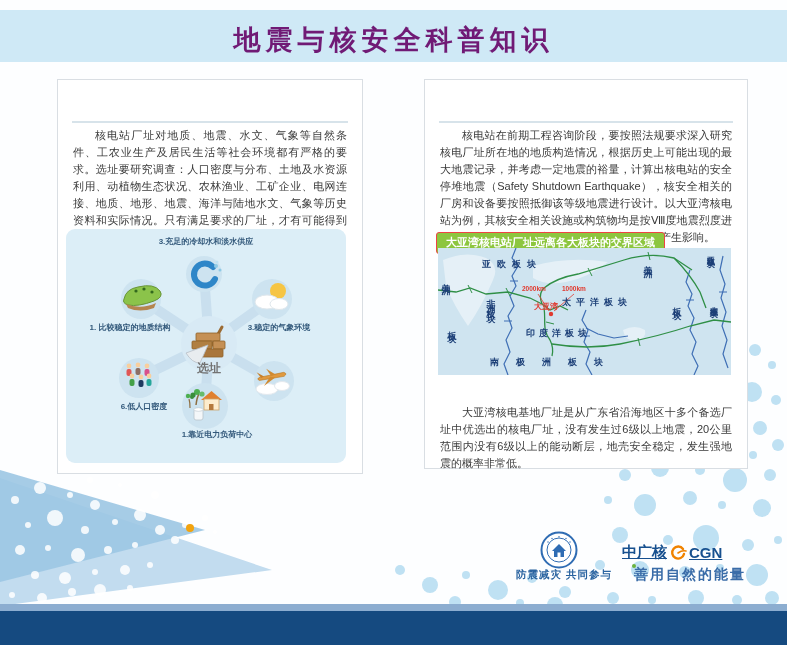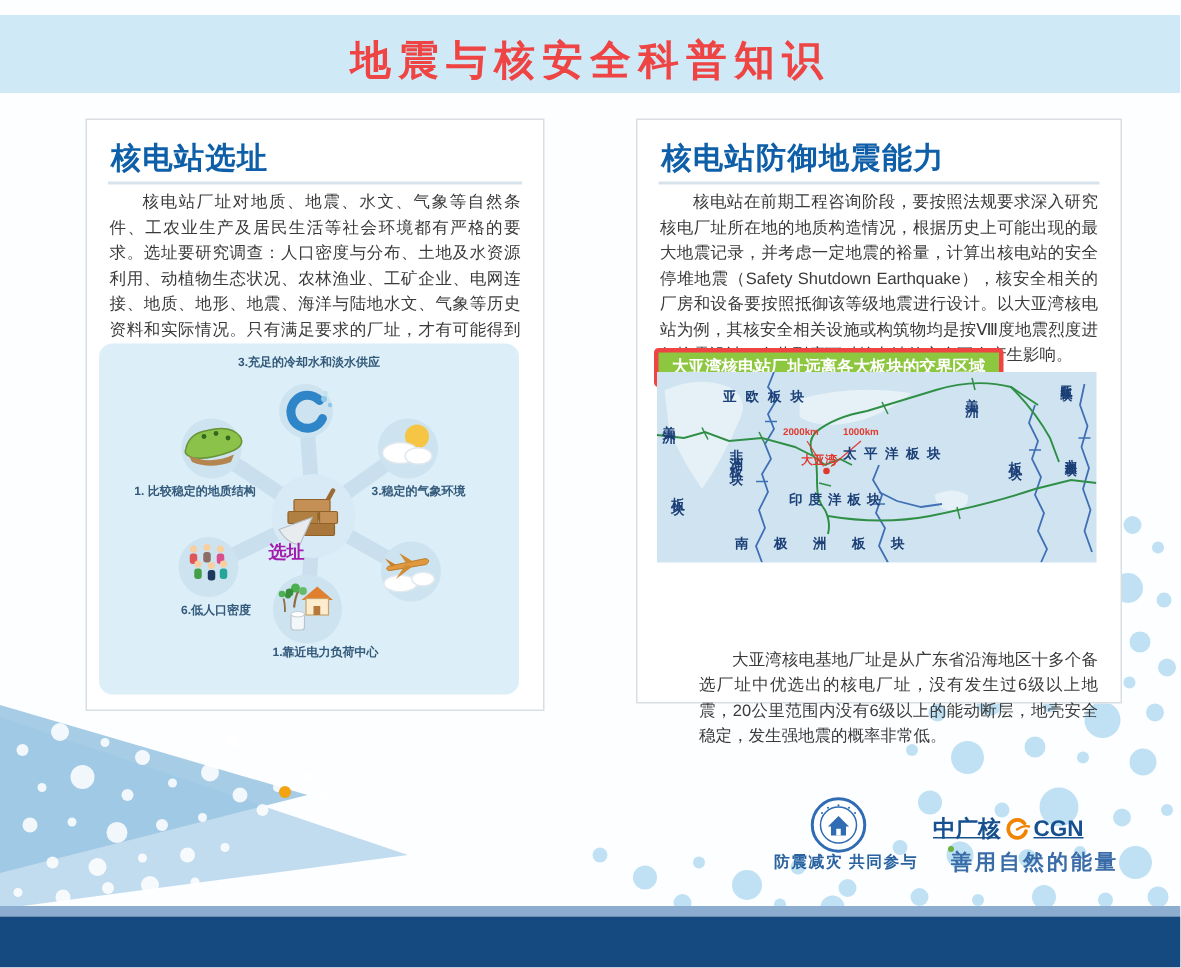--- a/index.html
+++ b/index.html
@@ -3,48 +3,48 @@
 <meta charset="utf-8">
 <style>
   html,body{margin:0;padding:0;}
   body{width:787px;height:645px;position:relative;overflow:hidden;
        font-family:"Liberation Sans","DejaVu Sans",sans-serif;background:#fdfeff;}
   .abs{position:absolute;}
 
   
   #header-band{left:0;top:10px;width:787px;height:52px;background:#cfe9f6;}
   #page-title{left:0;top:22px;width:787px;text-align:center;font-size:27px;font-weight:bold;
-              color:#ef4444;letter-spacing:5px;}
+              color:#701a75;letter-spacing:5px;}
 
   
   .panel{background:#ffffff;border:1px solid #d9dee3;}
   #left-panel{left:57px;top:79px;width:304px;height:393px;}
   #right-panel{left:424px;top:79px;width:322px;height:388px;}
   .panel-title{position:absolute;left:16px;top:12px;font-size:20px;font-weight:bold;color:#0e5fa8;letter-spacing:1px;}
   .panel-rule{position:absolute;left:14px;right:14px;top:41px;border-bottom:2px solid #d7e3ea;}
   .body-text{position:absolute;left:15px;right:15px;font-size:11px;line-height:17px;color:#3a3a3a;
              text-align:justify;text-indent:2em;}
   #left-paragraph{top:47px;}
   #right-paragraph{top:47px;}
-  #right-paragraph2{top:352px;margin-left:26px;}
+  #right-paragraph2{top:324px;}
 
   
   #diagram{left:8px;top:149px;width:280px;height:234px;background:#dceef7;border-radius:9px;position:absolute;}
   .diag-label{position:absolute;font-size:8px;font-weight:bold;color:#33597b;text-align:center;
               white-space:pre-line;line-height:10px;}
   #dlabel-2{left:60px;top:8px;width:160px;}
   #dlabel-1{left:0px;top:94px;width:128px;}
   #dlabel-3{left:150px;top:94px;width:126px;}
   #dlabel-6{left:15px;top:173px;width:126px;}
   #dlabel-5{left:81px;top:201px;width:140px;}
   #dlabel-4{left:153px;top:180px;width:127px;}
-  #hub-label{left:113px;top:131px;width:60px;font-size:12px;font-weight:bold;color:#a21caf;position:absolute;}
-
-  
-  .green-bar{position:absolute;left:11px;background:#8dc63f;border:3px solid #ef4444;color:#ffffff;
+  #hub-label{left:113px;top:131px;width:60px;font-size:12px;font-weight:bold;color:#737373;text-align:center;position:absolute;}
+
+  
+  .green-bar{position:absolute;left:11px;background:#8dc63f;border:1px solid #ef4444;color:#ffffff;
              font-size:11px;font-weight:bold;padding:2px 9px 3px 9px;border-radius:3px;white-space:nowrap;}
   #map-caption{top:152px;}
   #threat-caption{top:316px;}
 
   
   #map{left:13px;top:168px;width:293px;height:127px;background:#cfe4f0;position:absolute;overflow:hidden;}
   .map-label{position:absolute;font-size:9px;font-weight:bold;color:#1c3f77;white-space:nowrap;}
   .v{writing-mode:vertical-rl;text-orientation:upright;}
   #ml-0{left:44px;top:10px;letter-spacing:6px;}
   #ml-1{left:1px;top:28px;letter-spacing:3px;}
@@ -159,21 +159,20 @@
     <circle cx="118" cy="260" r="10"></circle>
       <circle cx="152" cy="248" r="5"></circle>
       <circle cx="185" cy="262" r="6"></circle>
     <circle cx="75" cy="272" r="6"></circle>
       <circle cx="140" cy="273" r="4"></circle>
       <circle cx="175" cy="275" r="8"></circle>
   </g>
 </svg>
 
 <div class="abs panel" id="left-panel">
-  <div class="panel-title">核电站选址</div>
   <div class="panel-rule"></div>
   <div class="body-text" id="left-paragraph">核电站厂址对地质、地震、水文、气象等自然条件、工农业生产及居民生活等社会环境都有严格的要求。选址要研究调查：人口密度与分布、土地及水资源利用、动植物生态状况、农林渔业、工矿企业、电网连接、地质、地形、地震、海洋与陆地水文、气象等历史资料和实际情况。只有满足要求的厂址，才有可能得到国家核安全监管部门的批准。</div>
 
   <div id="diagram">
     <svg width="280" height="234">
       <g stroke="#c9dfee" stroke-width="10" stroke-linecap="round">
         <line x1="143" y1="115" x2="138" y2="45"></line>
         <line x1="143" y1="115" x2="75" y2="70"></line>
         <line x1="143" y1="115" x2="206" y2="70"></line>
         <line x1="143" y1="115" x2="73" y2="149"></line>
@@ -256,21 +255,20 @@
     <div class="diag-label" id="dlabel-2">3.充足的冷却水和淡水供应</div>
     <div class="diag-label" id="dlabel-1">1. 比较稳定的地质结构</div>
     <div class="diag-label" id="dlabel-3">3.稳定的气象环境</div>
     <div class="diag-label" id="dlabel-6">6.低人口密度</div>
     <div class="diag-label" id="dlabel-5">1.靠近电力负荷中心</div>
     <div id="hub-label">选址</div>
   </div>
 </div>
 
 <div class="abs panel" id="right-panel">
-  <div class="panel-title">核电站防御地震能力</div>
   <div class="panel-rule"></div>
   <div class="body-text" id="right-paragraph">核电站在前期工程咨询阶段，要按照法规要求深入研究核电厂址所在地的地质构造情况，根据历史上可能出现的最大地震记录，并考虑一定地震的裕量，计算出核电站的安全停堆地震（Safety Shutdown Earthquake），核安全相关的厂房和设备要按照抵御该等级地震进行设计。以大亚湾核电站为例，其核安全相关设施或构筑物均是按Ⅷ度地震烈度进行抗震设计。在此烈度下对核电站的安全不会产生影响。</div>
 
   <div class="green-bar" id="map-caption">大亚湾核电站厂址远离各大板块的交界区域</div>
 
   <div id="map">
     <svg width="293" height="127">
       <path fill="rgba(255,255,255,0.45)" d="M5,12 Q28,2 48,10 Q62,18 55,32 Q44,58 30,78 Q16,58 8,38 Z"></path>
       <path fill="rgba(255,255,255,0.45)" d="M95,18 Q130,8 170,14 Q150,30 128,34 Q108,38 95,30 Z"></path>
       <path fill="rgba(255,255,255,0.45)" d="M185,82 q12,-6 22,0 q2,8 -8,10 q-12,2 -14,-10 Z"></path>

